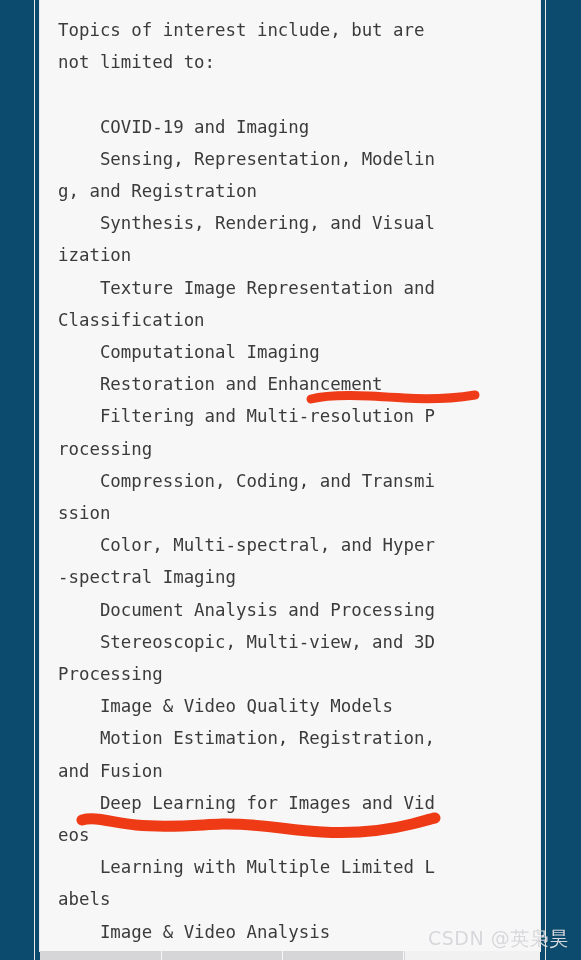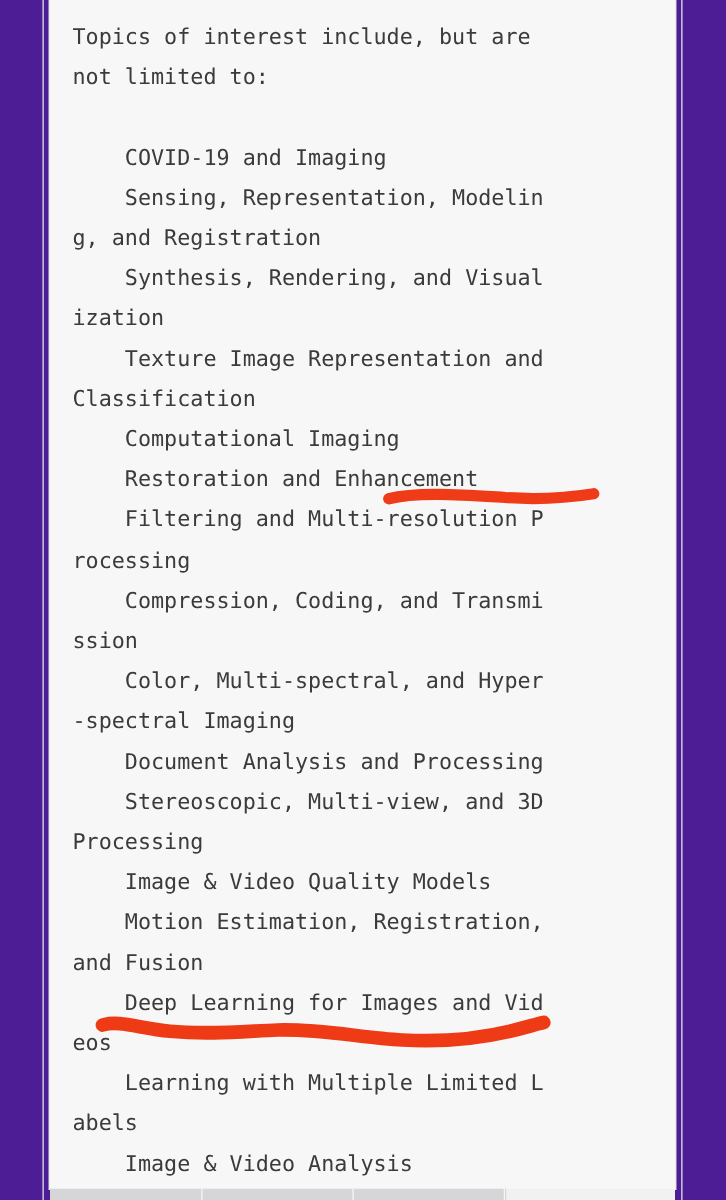--- a/index.html
+++ b/index.html
@@ -11,21 +11,21 @@
     width: 581px;
     height: 960px;
     overflow: hidden;
     font-family: "DejaVu Sans Mono", "Liberation Mono", monospace;
   }
 
   #page {
     position: relative;
     width: 581px;
     height: 960px;
-    background: #4c1d95;
+    background: #0c4a6e;
     overflow: hidden;
   }
 
   
   .gutter-rule {
     position: absolute;
     top: 0;
     bottom: 0;
     width: 1px;
     background: #e9e9e9;
@@ -158,14 +158,15 @@
     <path d="M 82 820 C 96 816, 112 823, 136 825 C 168 828, 196 825, 222 824 C 256 823, 288 830, 322 832 C 356 834, 388 830, 412 824 C 424 821, 430 819, 435 818" stroke="#ee3a15" stroke-width="11" stroke-linecap="round" stroke-linejoin="round" fill="none"></path>
   </svg>
 
   <div class="scrollbar-track">
     <div class="scrollbar-thumb"></div>
     <div class="sb-tick" style="left:121px;"></div>
     <div class="sb-tick" style="left:242px;"></div>
     <div class="sb-tick" style="left:363px;"></div>
   </div>
 
+  <div class="watermark">CSDN @英枭昊</div>
 
 </div>
 
 </body></html>

